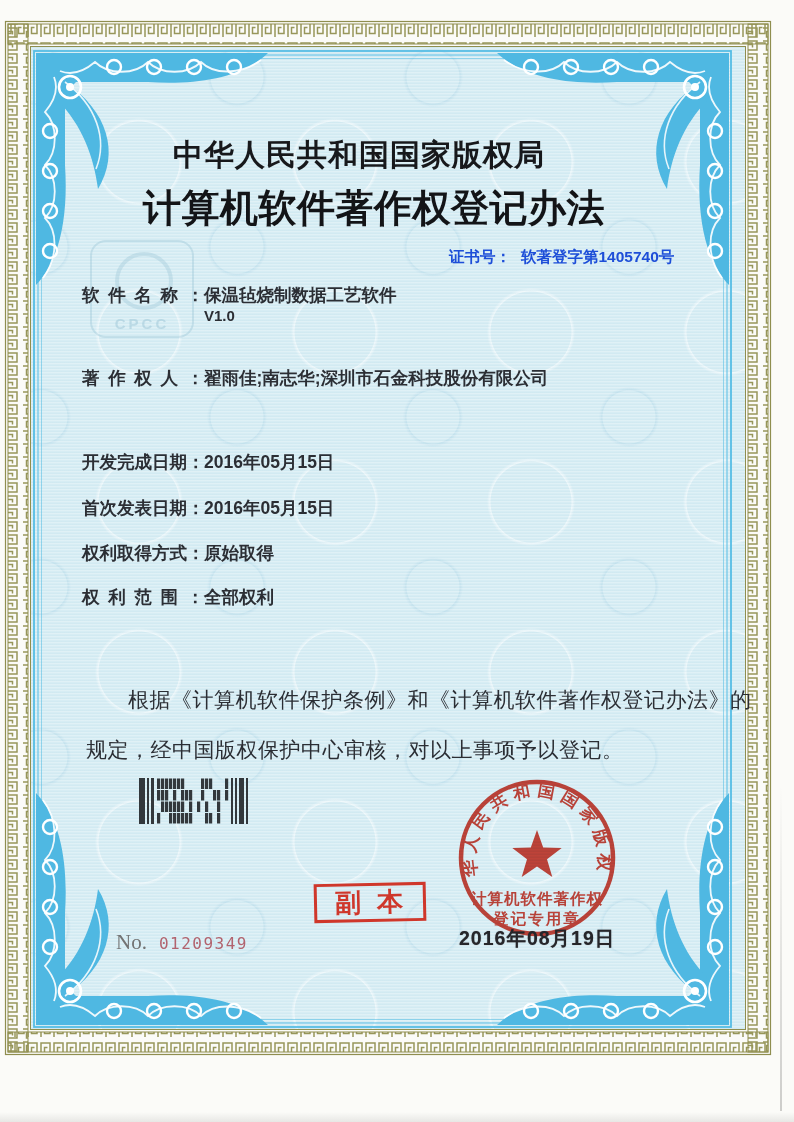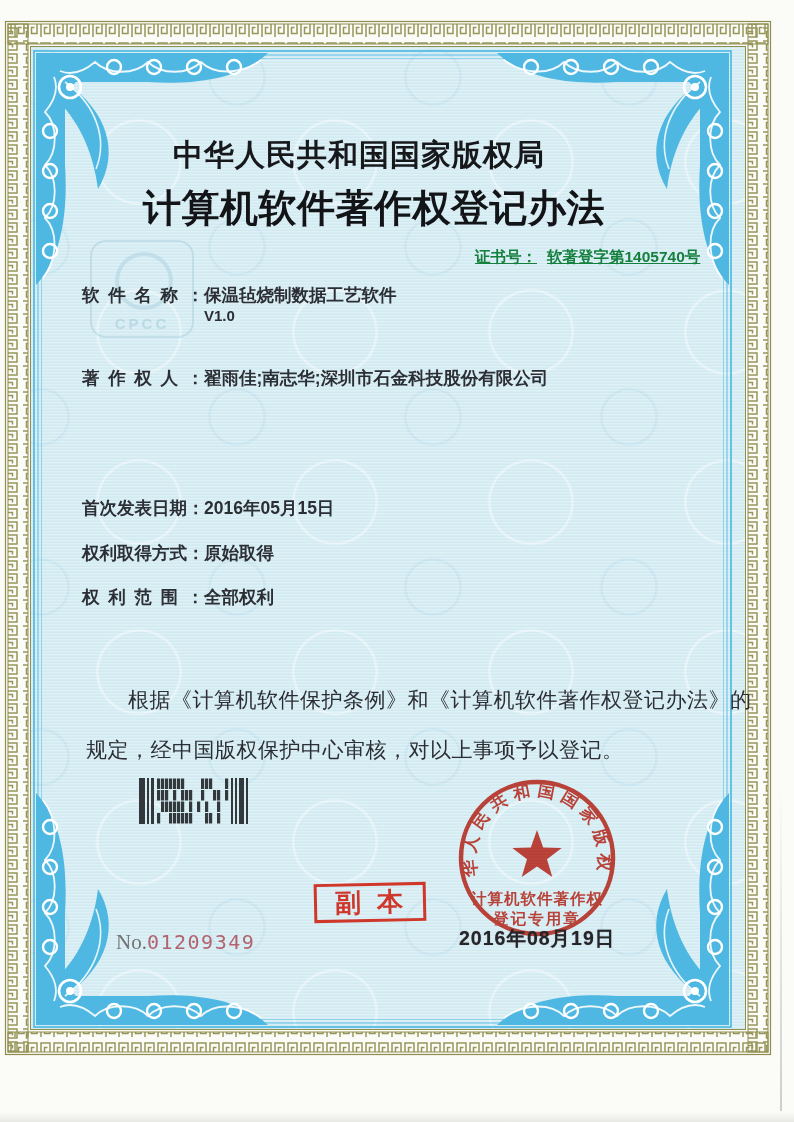--- a/index.html
+++ b/index.html
@@ -43,21 +43,21 @@
   
   .txt{position:absolute; z-index:4; white-space:nowrap;}
   .issuer{
     left:173px; top:135px; font-size:30px; font-weight:bold; letter-spacing:1px;
     color:#17181b; font-family:"Liberation Serif","DejaVu Serif",serif;
   }
   .cert-title{
     left:143px; top:183px; font-size:38px; font-weight:bold; letter-spacing:0.5px;
     color:#131417; font-family:"Liberation Serif","DejaVu Serif",serif;
   }
-  .cert-no{left:475px; top:247px; font-size:15.5px; color:#15803d; font-weight:600;text-decoration:underline;}
+  .cert-no{left:449px; top:247px; font-size:15.5px; color:#1d4ed8; font-weight:600;}
   .cert-no .lbl{margin-right:10px;}
   .field-row{position:absolute; left:82px; z-index:4; font-size:17.5px; font-weight:600; color:#2b2e34; white-space:nowrap;}
   .field-label{display:inline-block; width:122px; text-align:justify; text-align-last:justify;}
   .field-value{margin-left:0px;}
   .value-line2{position:absolute; left:204px; z-index:4; font-size:15px; font-weight:600; color:#2b2e34;}
   .statement{position:absolute; left:86px; top:686px; width:620px; z-index:4;
     font-size:21px; color:#2b2e34; letter-spacing:0.5px; font-weight:500;}
   .statement .l1{text-indent:42px; white-space:nowrap;}
   .statement .l2{margin-top:22px; white-space:nowrap;}
   
@@ -74,22 +74,22 @@
   .seal-date{
     position:absolute; left:459px; top:925px; z-index:7; font-size:19.5px; font-weight:bold;
     color:#26262a; letter-spacing:1px; text-shadow:0 0 1px rgba(40,40,45,0.55); white-space:nowrap;
   }
   
   .serial{position:absolute; left:116px; top:930px; z-index:5; white-space:nowrap;}
   .serial .prefix{
     font-family:"Liberation Serif","DejaVu Serif",serif; font-size:21px; color:#737373;margin-top:7px;
   }
   .serial .number{
-    font-family:"DejaVu Sans Mono","Liberation Mono",monospace;
-    font-size:20px; letter-spacing:1.5px; color:#b2636e;
+    margin-left:12px; font-family:"DejaVu Sans Mono","Liberation Mono",monospace;
+    font-size:16px; letter-spacing:1.5px; color:#b2636e;
   }
   
   .scan-edge-right{
     position:absolute; right:12px; top:70%; bottom:1%; width:2px; z-index:8;
     background:linear-gradient(rgba(120,120,118,0), rgba(120,120,118,0.35)); 
   }
   .scan-shade-bottom{
     position:absolute; left:0; right:0; bottom:0; height:10px; z-index:8;
     background:linear-gradient(rgba(0,0,0,0), rgba(90,90,88,0.12));
   }
@@ -160,20 +160,23 @@
 
   <div class="field-row" style="top:283px">
     <span class="field-label">软件名称：</span><span class="field-value">保温毡烧制数据工艺软件</span>
   </div>
   <div class="value-line2" style="top:307px">V1.0</div>
 
   <div class="field-row" style="top:366px">
     <span class="field-label">著作权人：</span><span class="field-value">翟雨佳;南志华;深圳市石金科技股份有限公司</span>
   </div>
 
+  <div class="field-row" style="top:450px">
+    <span class="field-label">开发完成日期：</span><span class="field-value">2016年05月15日</span>
+  </div>
 
   <div class="field-row" style="top:496px">
     <span class="field-label">首次发表日期：</span><span class="field-value">2016年05月15日</span>
   </div>
 
   <div class="field-row" style="top:585px">
     <span class="field-label">权利范围：</span><span class="field-value">全部权利</span>
   </div>
 
   <div class="field-row" style="top:541px">

